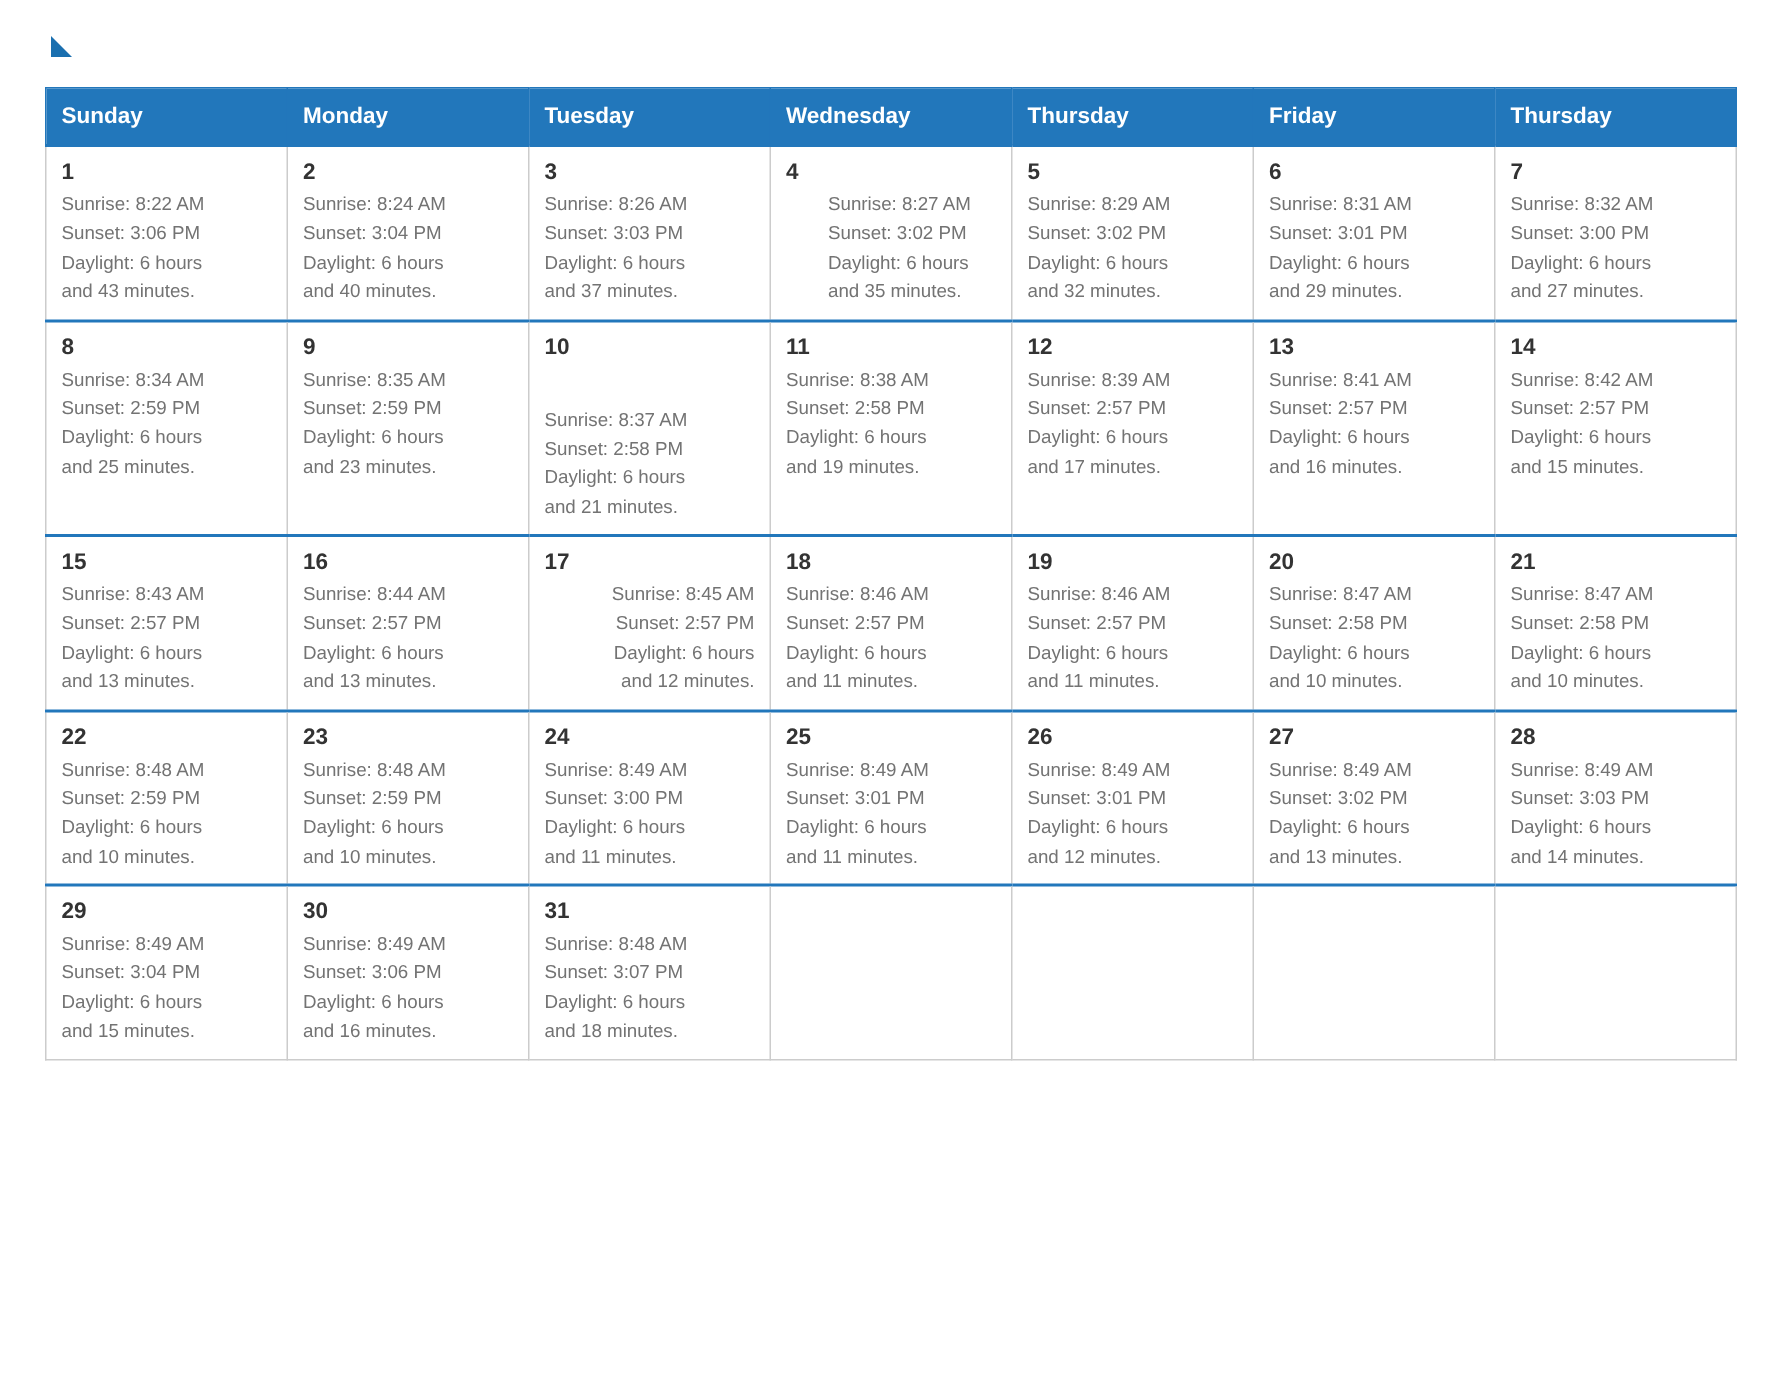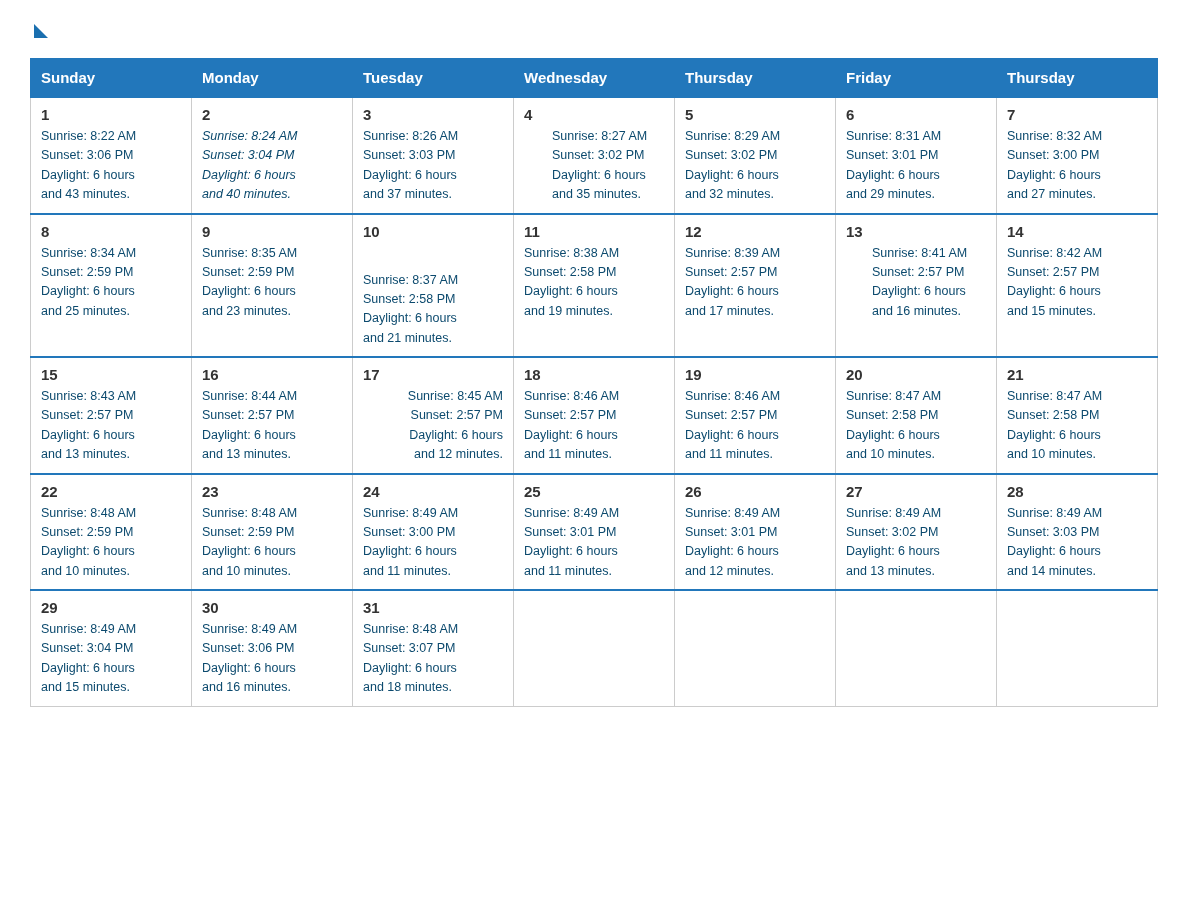--- a/index.html
+++ b/index.html
@@ -86,21 +86,21 @@
     }
     .day-num {
       font-size: 15px;
       font-weight: bold;
       margin-bottom: 4px;
       display: block;
     }
     .day-info {
       font-size: 12.5px;
       line-height: 1.55;
-      color: #0c4a6e;
+      color: #737373;
     }
     .empty-cell {
       border-top: 2px solid #2277bb;
     }
   </style>
 </head>
 <body>
 
 <div class="header">
   <div class="logo">
@@ -132,21 +132,21 @@
   <tr>
         <td>
           <span class="day-num">1</span>
           <div class="day-info" style="white-space: pre-line;">Sunrise: 8:22 AM
 Sunset: 3:06 PM
 Daylight: 6 hours
 and 43 minutes.</div>
         </td>
         <td>
           <span class="day-num">2</span>
-          <div class="day-info" style="white-space: pre-line; font-style: italic;">Sunrise: 8:24 AM
+          <div class="day-info" style="white-space: pre-line;">Sunrise: 8:24 AM
 Sunset: 3:04 PM
 Daylight: 6 hours
 and 40 minutes.</div>
         </td>
         <td>
           <span class="day-num">3</span>
           <div class="day-info" style="white-space: pre-line;">Sunrise: 8:26 AM
 Sunset: 3:03 PM
 Daylight: 6 hours
 and 37 minutes.</div>
@@ -211,21 +211,21 @@
         </td>
         <td>
           <span class="day-num">12</span>
           <div class="day-info" style="white-space: pre-line;">Sunrise: 8:39 AM
 Sunset: 2:57 PM
 Daylight: 6 hours
 and 17 minutes.</div>
         </td>
         <td>
           <span class="day-num">13</span>
-          <div class="day-info" style="white-space: pre-line; margin-left: 26px;">Sunrise: 8:41 AM
+          <div class="day-info" style="white-space: pre-line;">Sunrise: 8:41 AM
 Sunset: 2:57 PM
 Daylight: 6 hours
 and 16 minutes.</div>
         </td>
         <td>
           <span class="day-num">14</span>
           <div class="day-info" style="white-space: pre-line;">Sunrise: 8:42 AM
 Sunset: 2:57 PM
 Daylight: 6 hours
 and 15 minutes.</div>

